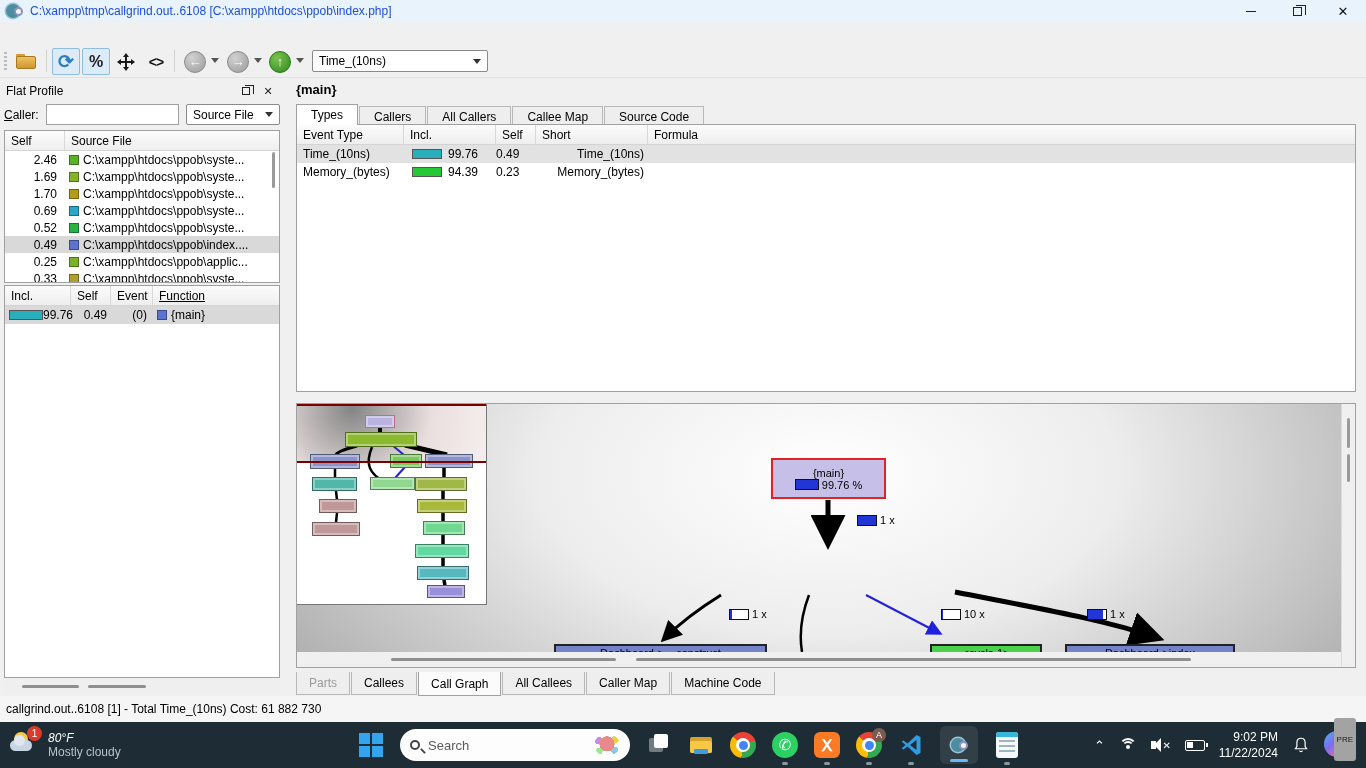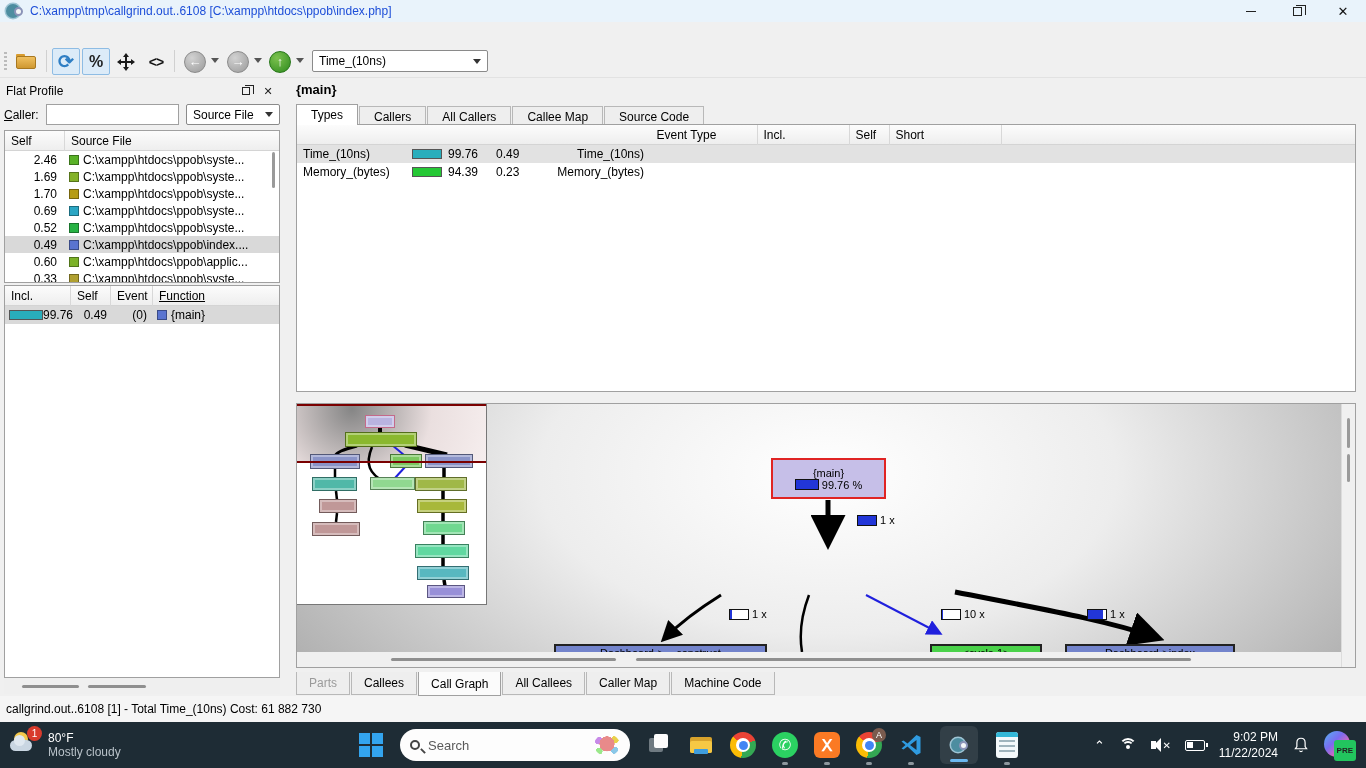--- a/index.html
+++ b/index.html
@@ -45,21 +45,21 @@
   .combo .caret { margin-left:auto; width:0; height:0; border-left:4px solid transparent; border-right:4px solid transparent; border-top:5px solid #333; }
 
   
   .dock-title { left:0; top:80px; width:282px; height:22px; display:flex; align-items:center; padding-left:6px; font-size:12px; background:#f0f0f0; }
   .dock-btn { width:16px; height:16px; display:flex; align-items:center; justify-content:center; font-size:11px; color:#222; }
   .float-glyph { width:8px; height:8px; border:1px solid #222; position:relative; background:transparent; }
   .float-glyph:before { content:""; position:absolute; left:2px; top:-3px; width:8px; height:8px; border:1px solid #222; border-left:none; border-bottom:none; }
   .search-row { left:0; top:103px; width:282px; height:24px; display:flex; align-items:center; padding-left:4px; }
   .search-input { position:absolute; left:46px; top:104px; width:133px; height:21px; border:1px solid #a0a0a0; background:#fff; font-family:"Liberation Sans",sans-serif; font-size:12px; padding:0 4px; }
   .panel { background:#fff; border:1px solid #a0a0a0; }
-  .hdr-row { display:flex; background:linear-gradient(#fcfcfc,#eee); border-bottom:1px solid #d4d4d4; height:20px; align-items:center; font-size:12px;justify-content:center; }
+  .hdr-row { display:flex; background:linear-gradient(#fcfcfc,#eee); border-bottom:1px solid #d4d4d4; height:20px; align-items:center; font-size:12px; }
   .hdr-cell { padding:0 6px; height:20px; line-height:20px; border-right:1px solid #d8d8d8; }
   .lrow { display:flex; align-items:center; height:17px; font-size:12px; }
   .lrow.sel { background:#d9d9d9; }
   .num-cell { width:56px; text-align:right; padding-right:4px; }
   .sq { width:10px; height:10px; border:1px solid rgba(0,0,0,.35); margin:0 4px 0 8px; flex:0 0 auto; }
   .fileTxt { white-space:nowrap; overflow:hidden; }
   .vscroll-thumb { position:absolute; width:3px; background:#9a9a9a; border-radius:2px; }
   .hscroll { position:absolute; height:3px; background:#8f8f8f; border-radius:2px; }
 
   .ftable-row { display:flex; align-items:center; height:18px; background:#d9d9d9; font-size:12px; }
@@ -107,21 +107,21 @@
   .statusbar { left:0; top:696px; width:1366px; height:26px; background:#f5f5f5; display:flex; align-items:center; padding-left:6px; font-size:12px; }
 
   
   .taskbar { left:0; top:722px; width:1366px; height:46px; background:#1e2c35; display:flex; align-items:center; }
   .weather { display:flex; align-items:center; gap:8px; padding-left:10px; width:210px; }
   .w-ico { position:relative; width:30px; height:30px; }
   .moon { position:absolute; left:4px; top:2px; width:14px; height:14px; border-radius:50%; background:#f4c94c; }
   .cloud { position:absolute; left:0px; top:10px; width:22px; height:11px; border-radius:8px; background:#c9d6e2; }
   .cloud:before { content:""; position:absolute; left:4px; top:-5px; width:11px; height:11px; border-radius:50%; background:#dfe8f0; }
   .wbadge { position:absolute; right:-2px; top:-4px; min-width:15px; height:15px; border-radius:50%; background:#d83b2c; color:#fff; font-size:10px; display:flex; align-items:center; justify-content:center; }
-  .w-temp { color:#fff; font-size:12px; }
+  .w-temp { color:#fff; font-size:12px;font-style:italic; }
   .w-cond { color:#b9c2c9; font-size:12px; }
   .tb-center { display:flex; align-items:center; gap:16px; position:absolute; left:358px; top:722px; height:46px; }
   .start { width:24px; height:24px; display:grid; grid-template-columns:11px 11px; grid-template-rows:11px 11px; gap:2px; }
   .start i { background:#33a4ee; }
   .search-pill { width:230px; height:32px; border-radius:16px; background:#fdfdfd; display:flex; align-items:center; padding:0 10px; gap:8px; }
   .mag { width:10px; height:10px; border:2px solid #444; border-radius:50%; position:relative; }
   .mag:before { content:""; position:absolute; left:8px; top:8px; width:6px; height:2px; background:#444; transform:rotate(45deg); }
   .search-txt { color:#5a5a5a; font-size:13px; }
   .pill-emoji { margin-left:auto; width:26px; height:22px; border-radius:50%;
      background:radial-gradient(circle at 50% 45%, #e88a8a 0 42%, transparent 43%), radial-gradient(circle at 18% 30%, #c88ae8 0 14%, transparent 15%), radial-gradient(circle at 82% 25%, #e8d04a 0 13%, transparent 14%), radial-gradient(circle at 80% 75%, #8ac8e8 0 13%, transparent 14%), radial-gradient(circle at 20% 78%, #9ae88a 0 12%, transparent 13%); }
@@ -155,21 +155,21 @@
   .vol .spk { position:absolute; left:0; top:3px; width:5px; height:8px; background:#fff; }
   .vol .cone { position:absolute; left:3px; top:0; width:0; height:0; border-top:7px solid transparent; border-bottom:7px solid transparent; border-right:7px solid #fff; }
   .vol .x { position:absolute; right:0; top:2px; font-size:10px; color:#fff; }
   .batt { width:20px; height:11px; border:1.5px solid #fff; border-radius:2px; position:relative; }
   .batt:before { content:""; position:absolute; right:-4px; top:2px; width:2px; height:4px; background:#fff; }
   .batt:after { content:""; position:absolute; left:1px; top:1px; width:6px; height:6px; background:#fff; }
   .clock { text-align:right; font-size:12px; line-height:1.35; }
   .bell-svg { width:18px; height:18px; }
   .copilot { position:relative; width:28px; height:28px; }
   .copilot .orb { width:26px; height:26px; border-radius:50%; background:linear-gradient(135deg,#54b4f0 0%,#7a6cf0 40%,#e86ab0 72%,#f4b84b 100%); }
-  .copilot .pre { position:absolute; right:-4px; bottom:-2px; background:#22c55e; color:#222; font-size:8px; font-weight:bold; padding:6px 3px; border-radius:3px; }
+  .copilot .pre { position:absolute; right:-4px; bottom:-2px; background:#a3a3a3; color:#222; font-size:8px; font-weight:normal; padding:17px 3px; border-radius:3px; }
 </style>
 </head>
 <body>
 
 <div class="abs titlebar">
   <div class="app-ico">
       <div class="gear"></div>
       <div class="lens"></div>
     </div>
   <div class="title-text">C:\xampp\tmp\callgrind.out..6108 [C:\xampp\htdocs\ppob\index.php]</div>
@@ -285,21 +285,21 @@
         <span class="num-cell">0.52</span>
         <span class="sq" style="background-color: rgb(39, 178, 68);"></span>
         <span class="fileTxt">C:\xampp\htdocs\ppob\syste...</span>
       </div>
     <div class="lrow sel">
         <span class="num-cell">0.49</span>
         <span class="sq" style="background-color: rgb(90, 116, 208);"></span>
         <span class="fileTxt">C:\xampp\htdocs\ppob\index....</span>
       </div>
     <div class="lrow">
-        <span class="num-cell">0.60</span>
+        <span class="num-cell">0.25</span>
         <span class="sq" style="background-color: rgb(124, 178, 40);"></span>
         <span class="fileTxt">C:\xampp\htdocs\ppob\applic...</span>
       </div>
     <div class="lrow">
         <span class="num-cell">0.33</span>
         <span class="sq" style="background-color: rgb(176, 160, 48);"></span>
         <span class="fileTxt">C:\xampp\htdocs\ppob\syste...</span>
       </div>
   </div>
 </div>
@@ -333,20 +333,21 @@
   <div class="tab">All Callers</div>
   <div class="tab">Callee Map</div>
   <div class="tab">Source Code</div>
 </div>
 <div class="abs panel dtable">
   <div class="hdr-row">
     <div class="hdr-cell dcell-event">Event Type</div>
     <div class="hdr-cell dcell-incl">Incl.</div>
     <div class="hdr-cell dcell-self">Self</div>
     <div class="hdr-cell dcell-short">Short</div>
+    <div class="hdr-cell dcell-formula" style="border-right:none;">Formula</div>
   </div>
   <div class="drow sel">
     <span class="dcell-event" style="padding-left:6px;">Time_(10ns)</span>
     <span class="dcell-incl" style="display:flex; align-items:center;">
         <i class="dbar" style="background-color: rgb(41, 174, 188);"></i>
         <span>99.76</span>
       </span>
     <span class="dcell-self">0.49</span>
     <span class="dcell-short" style="text-align:right; padding-right:4px;">Time_(10ns)</span>
     <span class="dcell-formula"></span>

